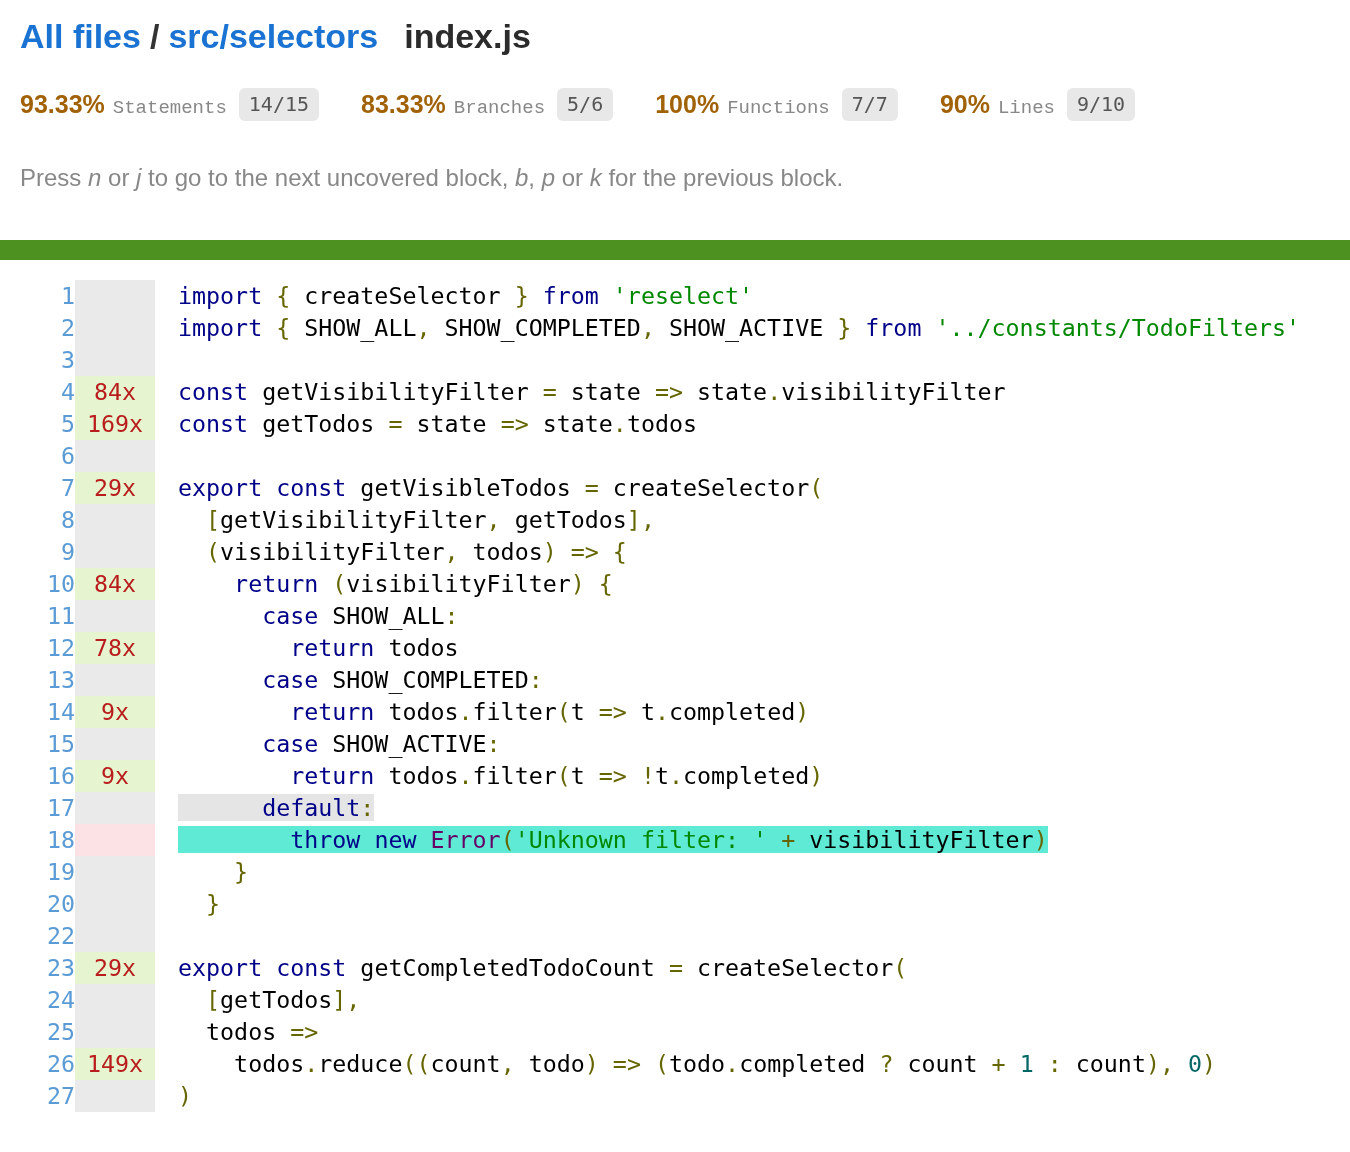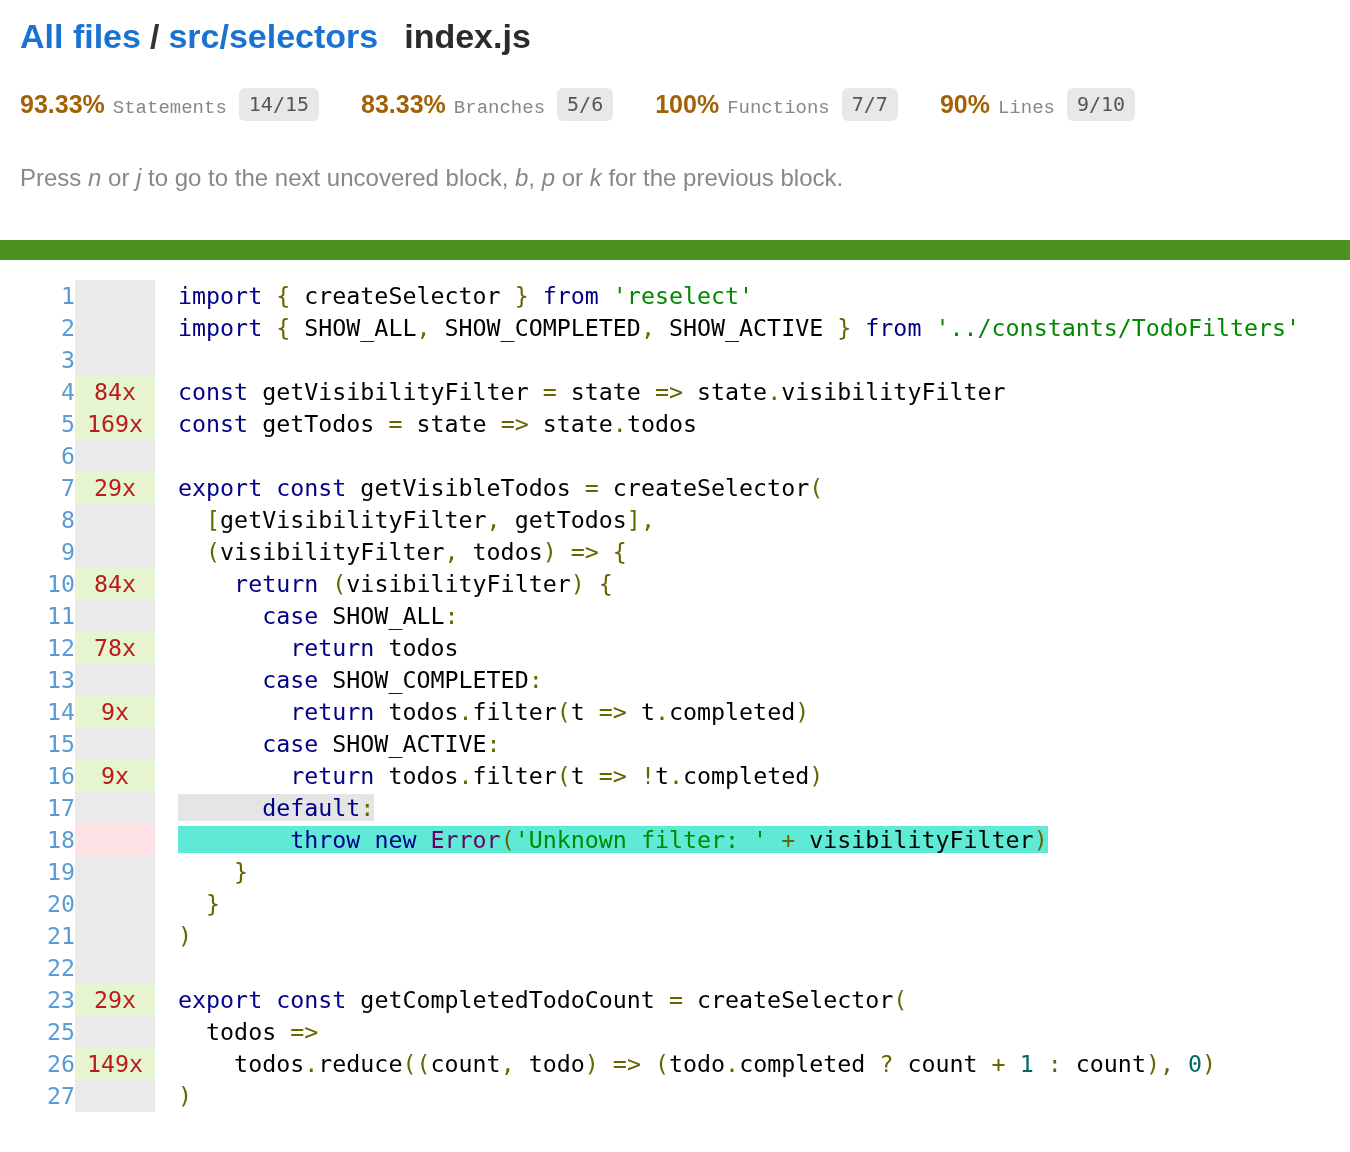--- a/index.html
+++ b/index.html
@@ -265,38 +265,38 @@
           </td>
         </tr>
         <tr>
           <td class="line-no">20</td>
           <td class="line-cov neutral"></td>
           <td class="code">
             <pre><span class="tok-pln">  </span><span class="tok-pun">}</span></pre>
           </td>
         </tr>
         <tr>
-          <td class="line-no">21</td>
-          <td class="line-cov neutral"></td>
-          <td class="code">
-            <pre><span class="tok-pun">)</span></pre>
-          </td>
-        </tr>
-        <tr>
           <td class="line-no">22</td>
           <td class="line-cov neutral"></td>
           <td class="code">
             <pre></pre>
           </td>
         </tr>
         <tr>
           <td class="line-no">23</td>
           <td class="line-cov covered">29x</td>
           <td class="code">
             <pre><span class="tok-kwd">export</span><span class="tok-pln"> </span><span class="tok-kwd">const</span><span class="tok-pln"> getCompletedTodoCount </span><span class="tok-pun">=</span><span class="tok-pln"> createSelector</span><span class="tok-pun">(</span></pre>
+          </td>
+        </tr>
+        <tr>
+          <td class="line-no">24</td>
+          <td class="line-cov neutral"></td>
+          <td class="code">
+            <pre><span class="tok-pln">  </span><span class="tok-pun">[</span><span class="tok-pln">getTodos</span><span class="tok-pun">],</span></pre>
           </td>
         </tr>
         <tr>
           <td class="line-no">25</td>
           <td class="line-cov neutral"></td>
           <td class="code">
             <pre><span class="tok-pln">  todos </span><span class="tok-pun">=&gt;</span></pre>
           </td>
         </tr>
         <tr>

